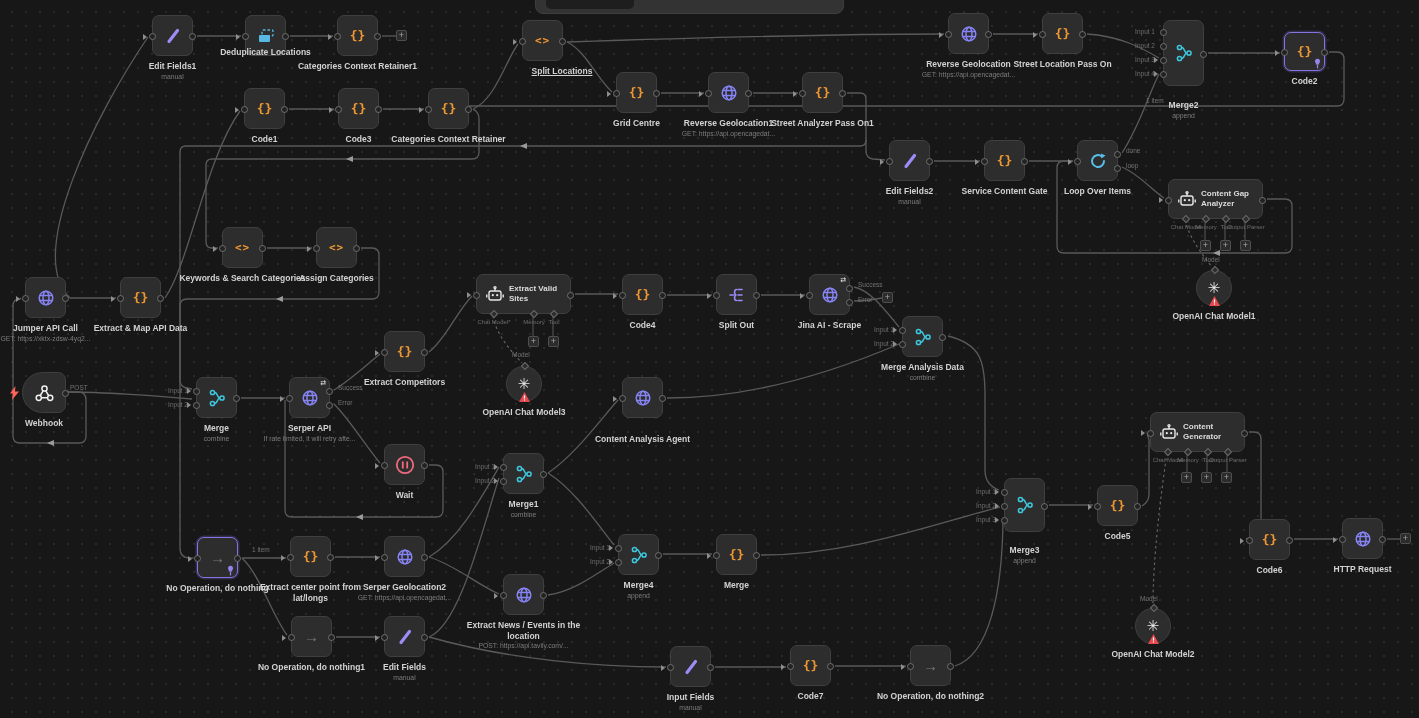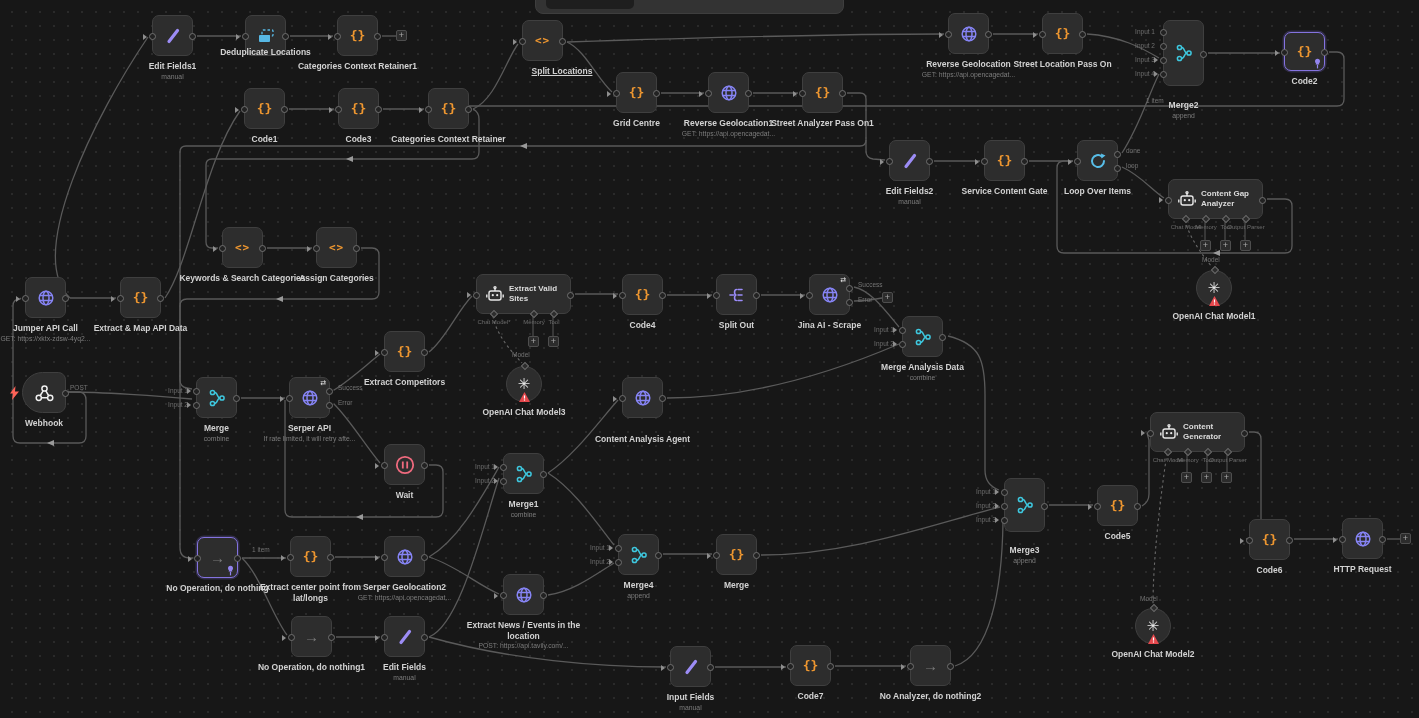--- a/index.html
+++ b/index.html
@@ -836,21 +836,21 @@
       <div class="node-label" style="left: 573.5px; top: 580px;"><span>Merge4</span><span class="node-sub">append</span></div>
       <div class="node-label" style="left: 671.5px; top: 580px;"><span>Merge</span></div>
       <div class="node-label" style="left: 458.5px; top: 620px;"><span>Extract News / Events in the location</span><span class="node-sub">POST: https://api.tavily.com/...</span></div>
       <div class="node-label" style="left: 152.5px; top: 583px;"><span>No Operation, do nothing</span></div>
       <div class="node-label" style="left: 245.5px; top: 582px;"><span>Extract center point from lat/longs</span></div>
       <div class="node-label" style="left: 339.5px; top: 582px;"><span>Serper Geolocation2</span><span class="node-sub">GET: https://api.opencagedat...</span></div>
       <div class="node-label" style="left: 246.5px; top: 662px;"><span>No Operation, do nothing1</span></div>
       <div class="node-label" style="left: 339.5px; top: 662px;"><span>Edit Fields</span><span class="node-sub">manual</span></div>
       <div class="node-label" style="left: 625.5px; top: 692px;"><span>Input Fields</span><span class="node-sub">manual</span></div>
       <div class="node-label" style="left: 745.5px; top: 691px;"><span>Code7</span></div>
-      <div class="node-label" style="left: 865.5px; top: 691px;"><span>No Analyzer, do nothing2</span></div>
+      <div class="node-label" style="left: 865.5px; top: 691px;"><span>No Operation, do nothing2</span></div>
       <div class="node-label" style="left: 959.5px; top: 537px; margin-top: 8px;"><span>Merge3</span><span class="node-sub">append</span></div>
       <div class="node-label" style="left: 1052.5px; top: 531px;"><span>Code5</span></div>
       <div class="node-label" style="left: 1204.5px; top: 565px;"><span>Code6</span></div>
       <div class="node-label" style="left: 1297.5px; top: 564px;"><span>HTTP Request</span></div>
       <div class="node-label" style="left: 1088px; top: 649px;"><span>OpenAI Chat Model2</span></div>
       <span class="edge-label" style="left: 70px; top: 384px;">POST</span>
       <span class="edge-label" style="left: 252px; top: 546px;">1 item</span>
       <span class="edge-label" style="left: 1146px; top: 97px;">1 item</span>
       <span class="edge-label" style="left: 338px; top: 384px;">Success</span>
       <span class="edge-label" style="left: 338px; top: 399px;">Error</span>

